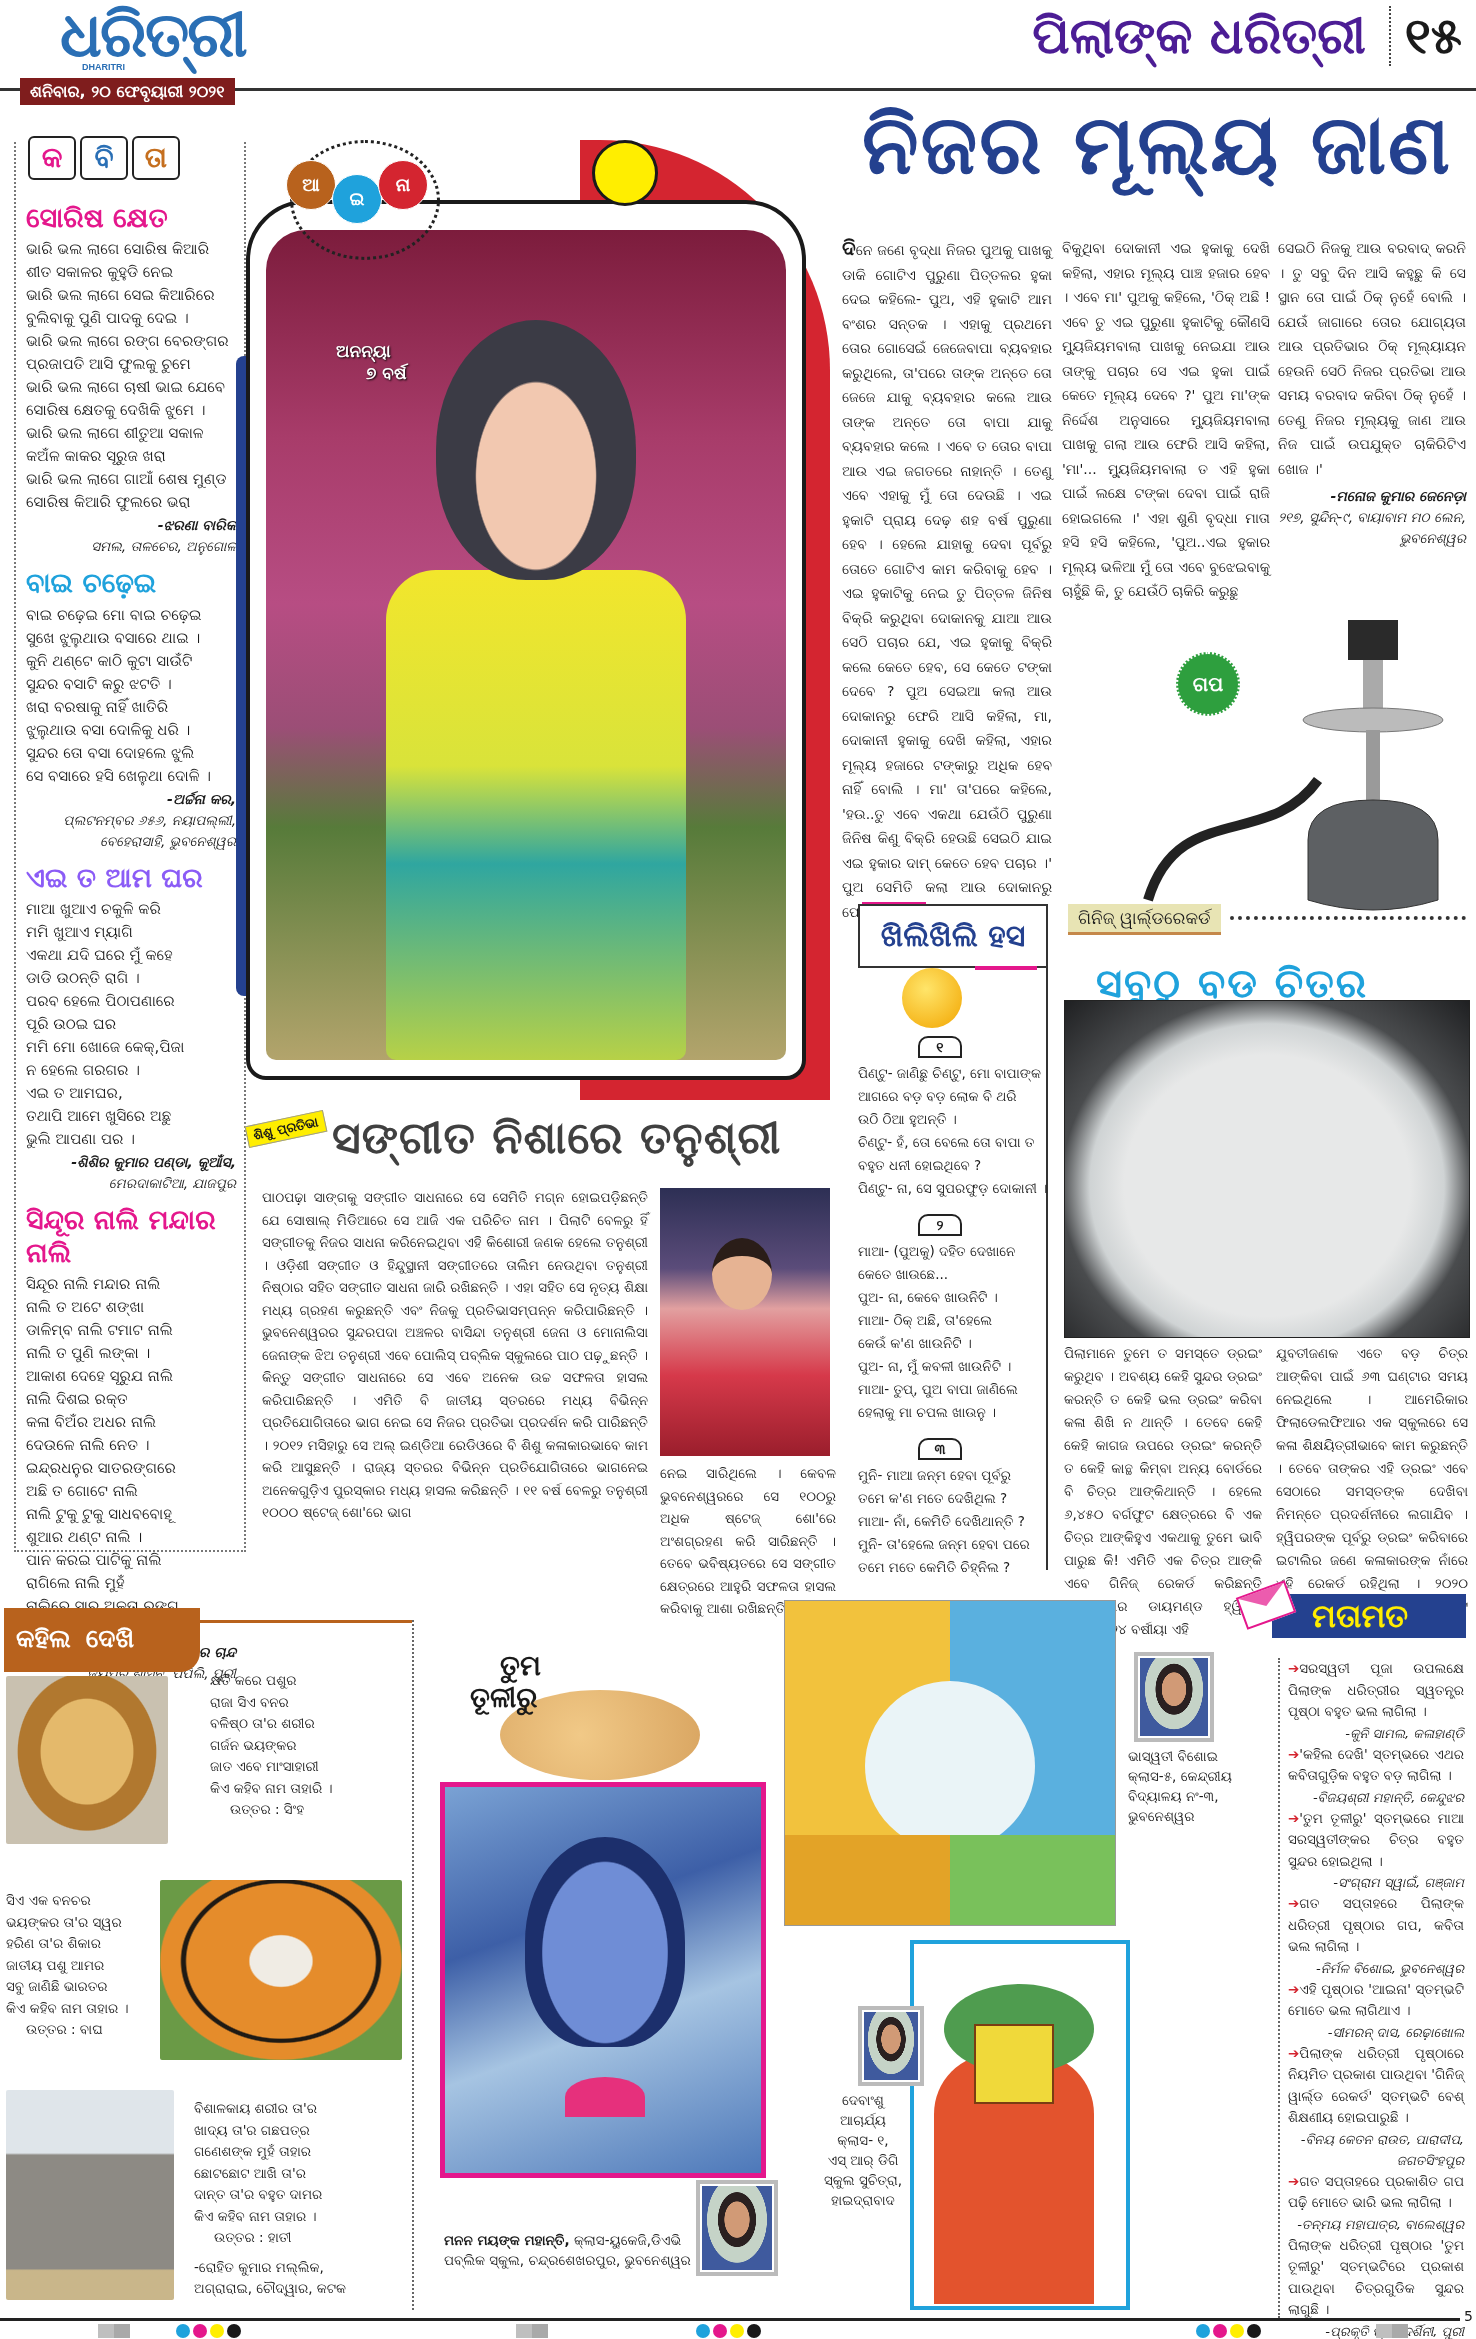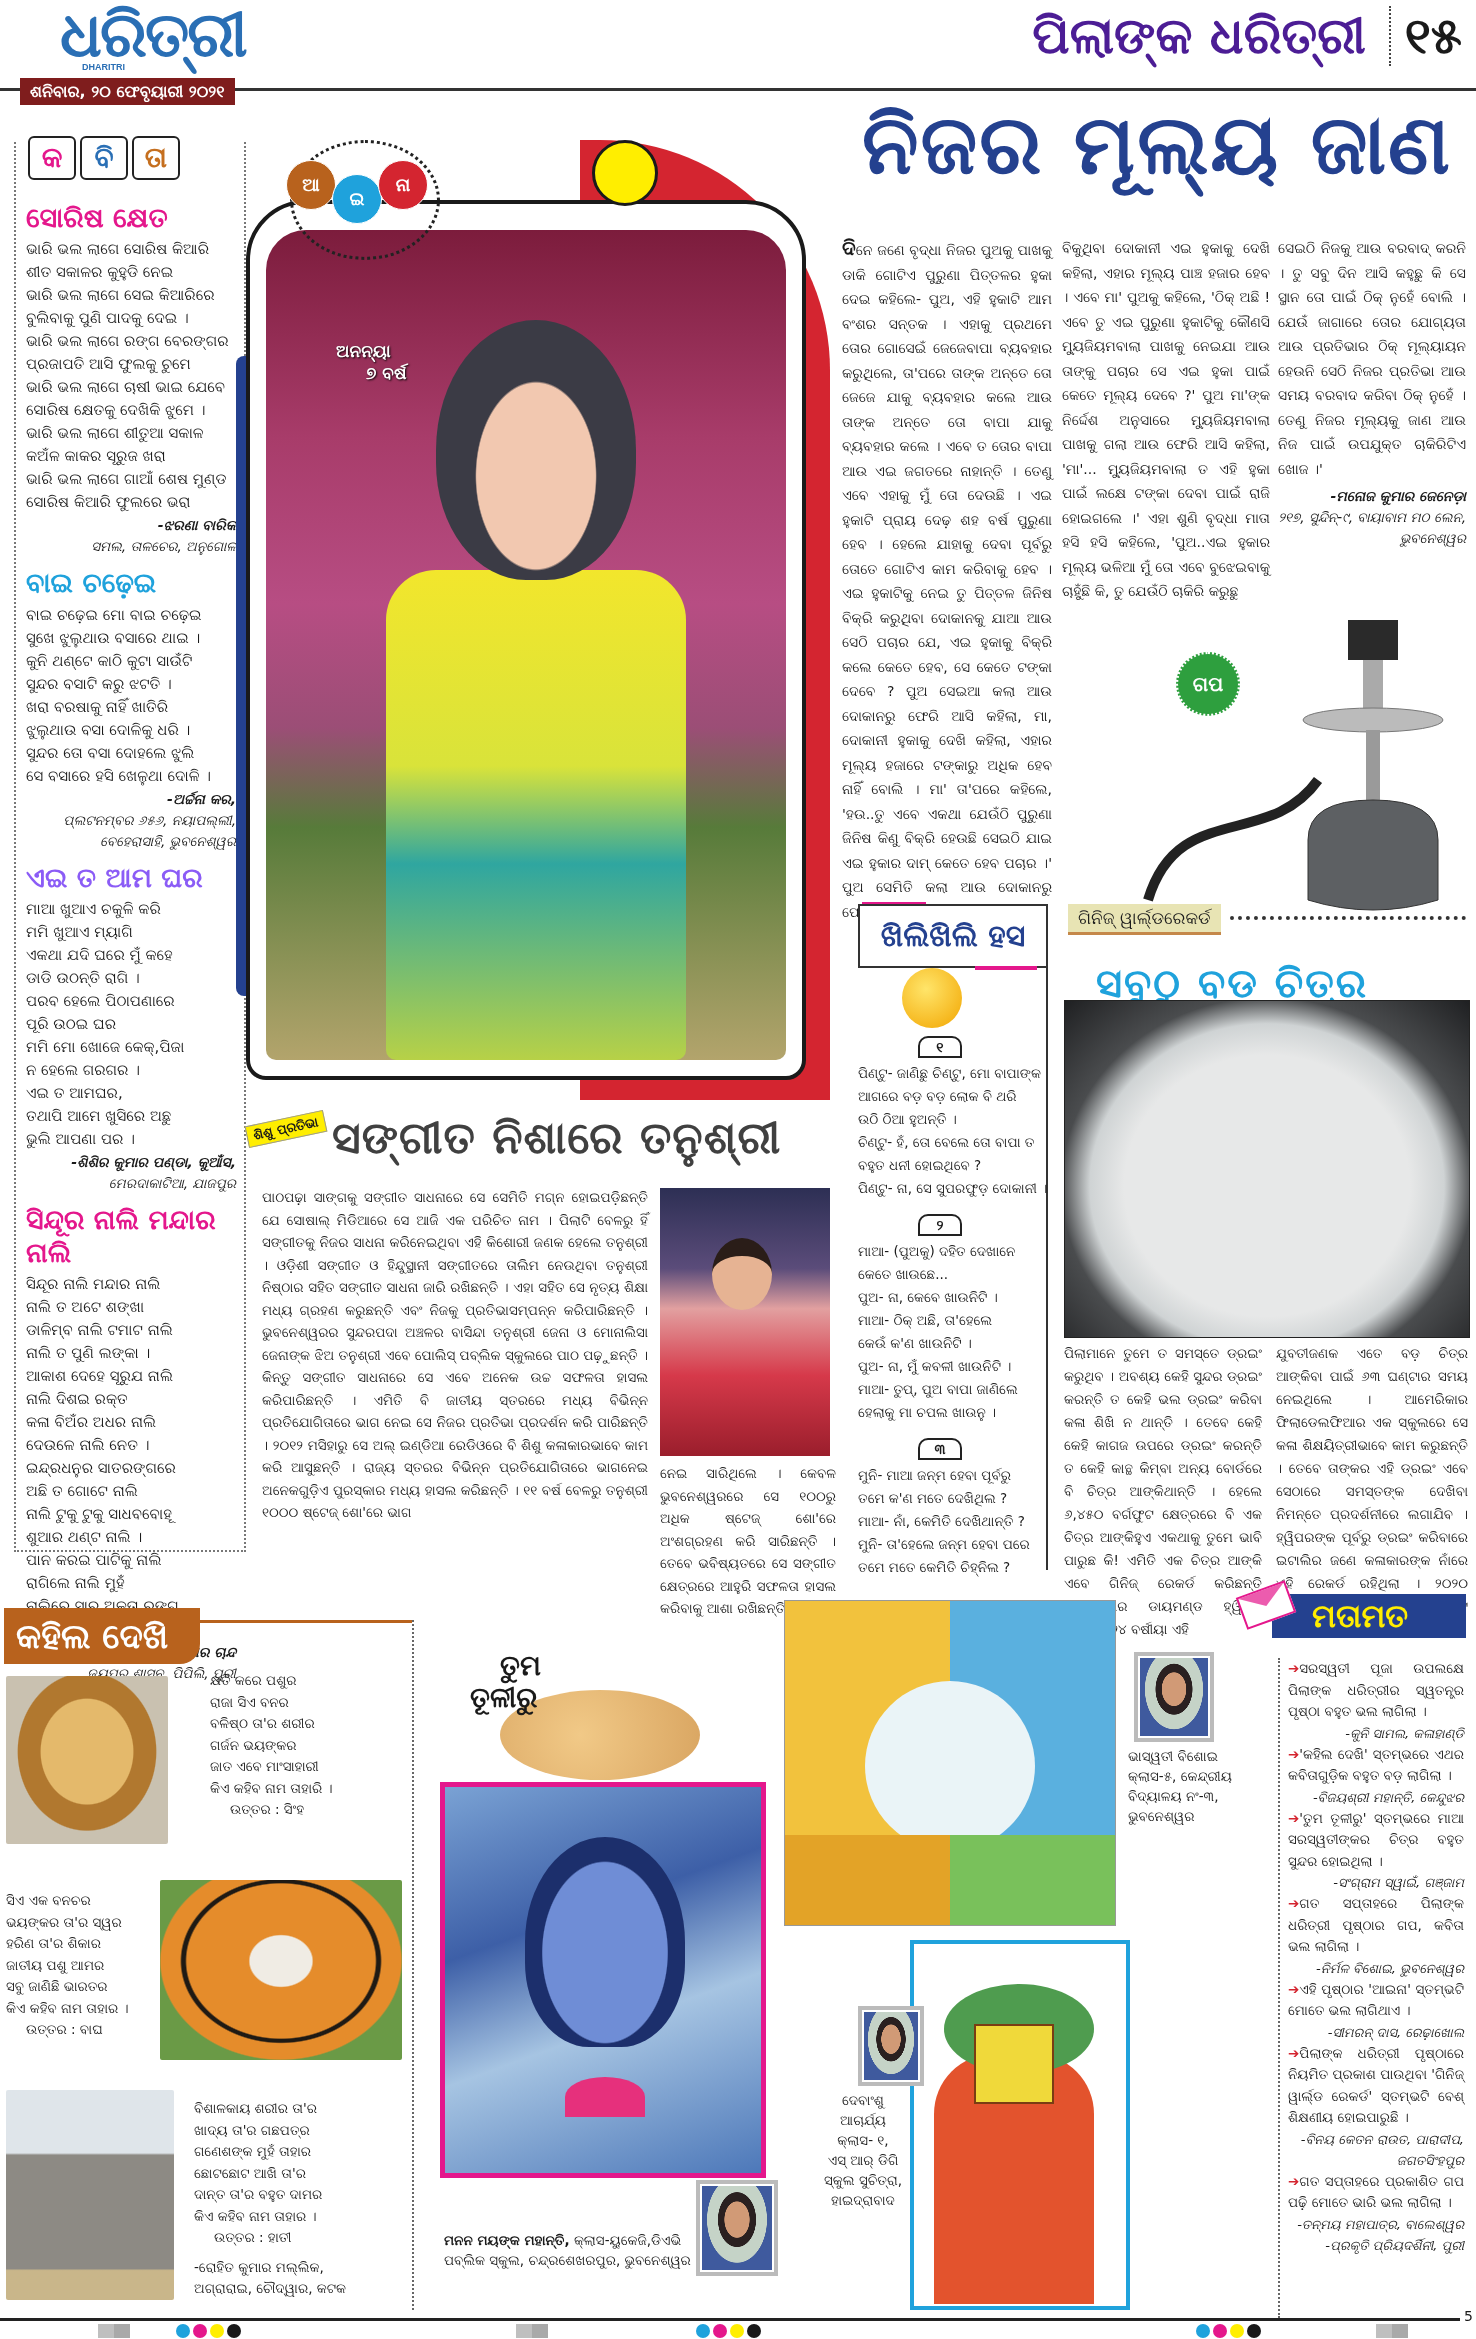--- a/index.html
+++ b/index.html
@@ -50,21 +50,21 @@
   .guin-tag { left: 1068px; top: 904px; background: #e8e4b4; border-bottom: 3px solid #c5884a; font-size: 17px; padding: 4px 10px; }
   .guin-dots { left: 1230px; top: 916px; width: 236px; border-top: 4px dotted #333; }
   .guin-head { left: 1096px; top: 960px; font-size: 40px; font-weight: bold; color: #1fa2dc; letter-spacing: 2px; }
   .guin-photo { left: 1064px; top: 1000px; width: 406px; height: 338px; background: radial-gradient(ellipse at 50% 55%, #e7e8e8 0 50%, #cfd3d4 62%, #4a4c4e 72%, #1f2022 100%); border: 1px solid #222; }
   
   .shishu-tag { left: 246px; top: 1118px; background: #ffee00; font-size: 13px; font-weight: bold; padding: 2px 6px; transform: rotate(-12deg); border: 1px solid #999; }
   .shishu-head { left: 332px; top: 1112px; font-size: 44px; font-weight: bold; color: #404040; letter-spacing: 1px; }
   .singer-photo { left: 660px; top: 1188px; width: 170px; height: 268px; background: linear-gradient(180deg, #2d2f54 0%, #5b4c7a 30%, #e2a0a0 45%, #d6394a 70%, #9a1e2c 100%); }
   .singer-face { left: 52px; top: 50px; width: 60px; height: 72px; border-radius: 50%; background: #e6b393; border-top: 18px solid #2a1d18; }
   
-  .kahila-head { left: 4px; top: 1608px; width: 196px; height: 56px; background: #b8621d; color: #fff; font-size: 34px; font-weight: bold; display: flex; align-items: center; padding-left: 12px; border-radius: 0 0 20px 0; }
+  .kahila-head { left: 4px; top: 1608px; width: 196px; height: 64px; background: #b8621d; color: #fff; font-size: 25px; font-weight: bold; display: flex; align-items: center; padding-left: 12px; border-radius: 0 0 20px 0; font-family: Liberation Mono, monospace; }
   .kahila-rule { left: 200px; top: 1620px; width: 212px; height: 3px; background: #b8621d; }
   .kahila-box { left: 412px; top: 1620px; width: 2px; height: 690px; border-left: 2px dotted #666; }
   .animal { border-radius: 2px; }
   .riddle { font-size: 13.5px; line-height: 21.5px; white-space: nowrap; }
   .tuma-title { left: 470px; top: 1650px; font-size: 28px; font-weight: bold; line-height: 32px; color: #1a1a1a; }
   .palette { left: 500px; top: 1690px; width: 200px; height: 90px; border-radius: 50%; background: radial-gradient(circle at 40% 50%, #f1c987, #d9a561); }
   .buddha { left: 440px; top: 1782px; width: 326px; height: 396px; border: 5px solid #e4178c; background: linear-gradient(160deg, #7aa2d4 0%, #3d5fa7 35%, #a6c4e2 60%, #4d78b9 100%); }
   .buddha-head { left: 80px; top: 50px; width: 160px; height: 210px; border-radius: 50% 50% 40% 40%; background: radial-gradient(ellipse at 50% 55%, #6f8dd6 0 55%, #1c2f6c 56% 100%); }
   .lotus { left: 120px; top: 290px; width: 80px; height: 40px; background: #e6307c; border-radius: 50% 50% 0 0; }
   .painting1 { left: 784px; top: 1600px; width: 332px; height: 326px; border: 1px solid #999; background: linear-gradient(90deg, #f2c23d 0 50%, #5ab0df 50% 100%); }
@@ -355,20 +355,21 @@
     <div class="mata-item"><span class="arrow">➔</span><span>'ତୁମ ତୂଳୀରୁ' ସ୍ତମ୍ଭରେ ମାଆ ସରସ୍ୱତୀଙ୍କର ଚିତ୍ର ବହୁତ ସୁନ୍ଦର ହୋଇଥିଲା ।</span></div>
     <div class="mata-sig">-ସଂଗ୍ରାମ ସ୍ୱାଇଁ, ଗଞ୍ଜାମ</div>
     <div class="mata-item"><span class="arrow">➔</span><span>ଗତ ସପ୍ତାହରେ ପିଲାଙ୍କ ଧରିତ୍ରୀ ପୃଷ୍ଠାର ଗପ, କବିତା ଭଲ ଲାଗିଲା ।</span></div>
     <div class="mata-sig">-ନିର୍ମଳ ବିଶୋଇ, ଭୁବନେଶ୍ୱର</div>
     <div class="mata-item"><span class="arrow">➔</span><span>ଏହି ପୃଷ୍ଠାର 'ଆଇନା' ସ୍ତମ୍ଭଟି ମୋତେ ଭଲ ଲାଗିଥାଏ ।</span></div>
     <div class="mata-sig">-ସୀମରନ୍ ଦାସ, ରେଢ଼ାଖୋଲ</div>
     <div class="mata-item"><span class="arrow">➔</span><span>ପିଲାଙ୍କ ଧରିତ୍ରୀ ପୃଷ୍ଠାରେ ନିୟମିତ ପ୍ରକାଶ ପାଉଥିବା 'ଗିନିଜ୍ ୱାର୍ଲ୍ଡ ରେକର୍ଡ' ସ୍ତମ୍ଭଟି ବେଶ୍ ଶିକ୍ଷଣୀୟ ହୋଇପାରୁଛି ।</span></div>
     <div class="mata-sig">-ବିନୟ କେତନ ରାଉତ, ପାରାଦୀପ, ଜଗତସିଂହପୁର</div>
     <div class="mata-item"><span class="arrow">➔</span><span>ଗତ ସପ୍ତାହରେ ପ୍ରକାଶିତ ଗପ ପଢ଼ି ମୋତେ ଭାରି ଭଲ ଲାଗିଲା ।</span></div>
     <div class="mata-sig">-ତନ୍ମୟ ମହାପାତ୍ର, ବାଲେଶ୍ୱର</div>
+    <div class="mata-item"><span>ପିଲାଙ୍କ ଧରିତ୍ରୀ ପୃଷ୍ଠାର 'ତୁମ ତୂଳୀରୁ' ସ୍ତମ୍ଭଟିରେ ପ୍ରକାଶ ପାଉଥିବା ଚିତ୍ରଗୁଡିକ ସୁନ୍ଦର ଲାଗୁଛି ।</span></div>
     <div class="mata-sig">-ପ୍ରକୃତି ପ୍ରିୟଦର୍ଶିନୀ, ପୁରୀ</div>
   </div>
 
 <div class="abs bottom-rule"></div>
 <div class="abs page-foot">5</div>
 <div class="abs gray-blk" style="left:98px; top:2324px;"></div>
 <div class="abs reg-dots" style="left:176px; top:2324px;">
   <span style="background:#1fa2dc"></span>
     <span style="background:#e4178c"></span>
     <span style="background:#ffee00"></span>

